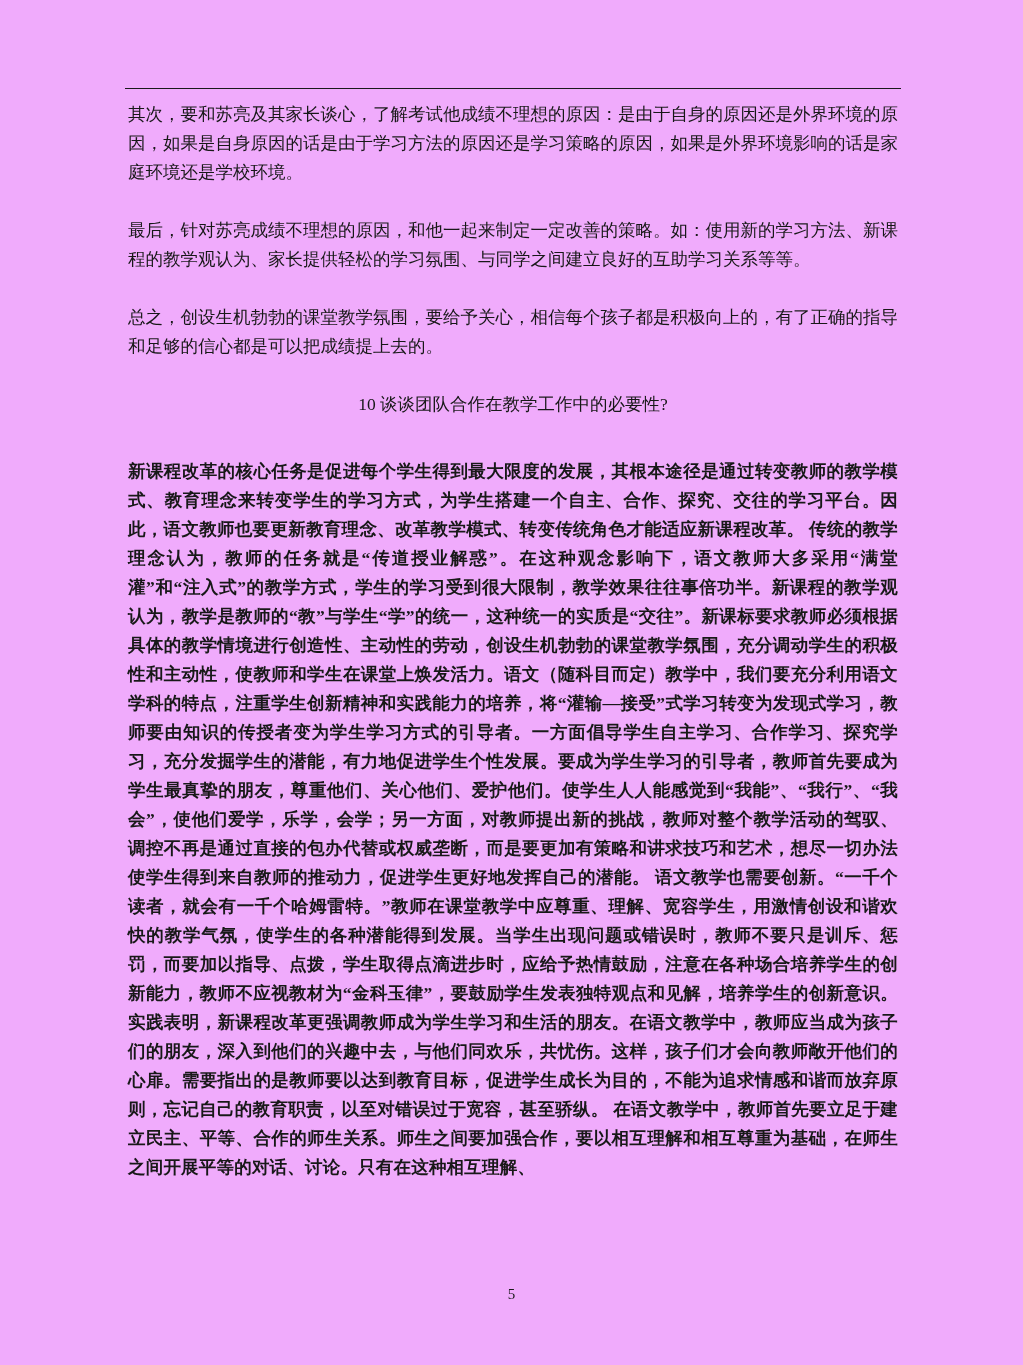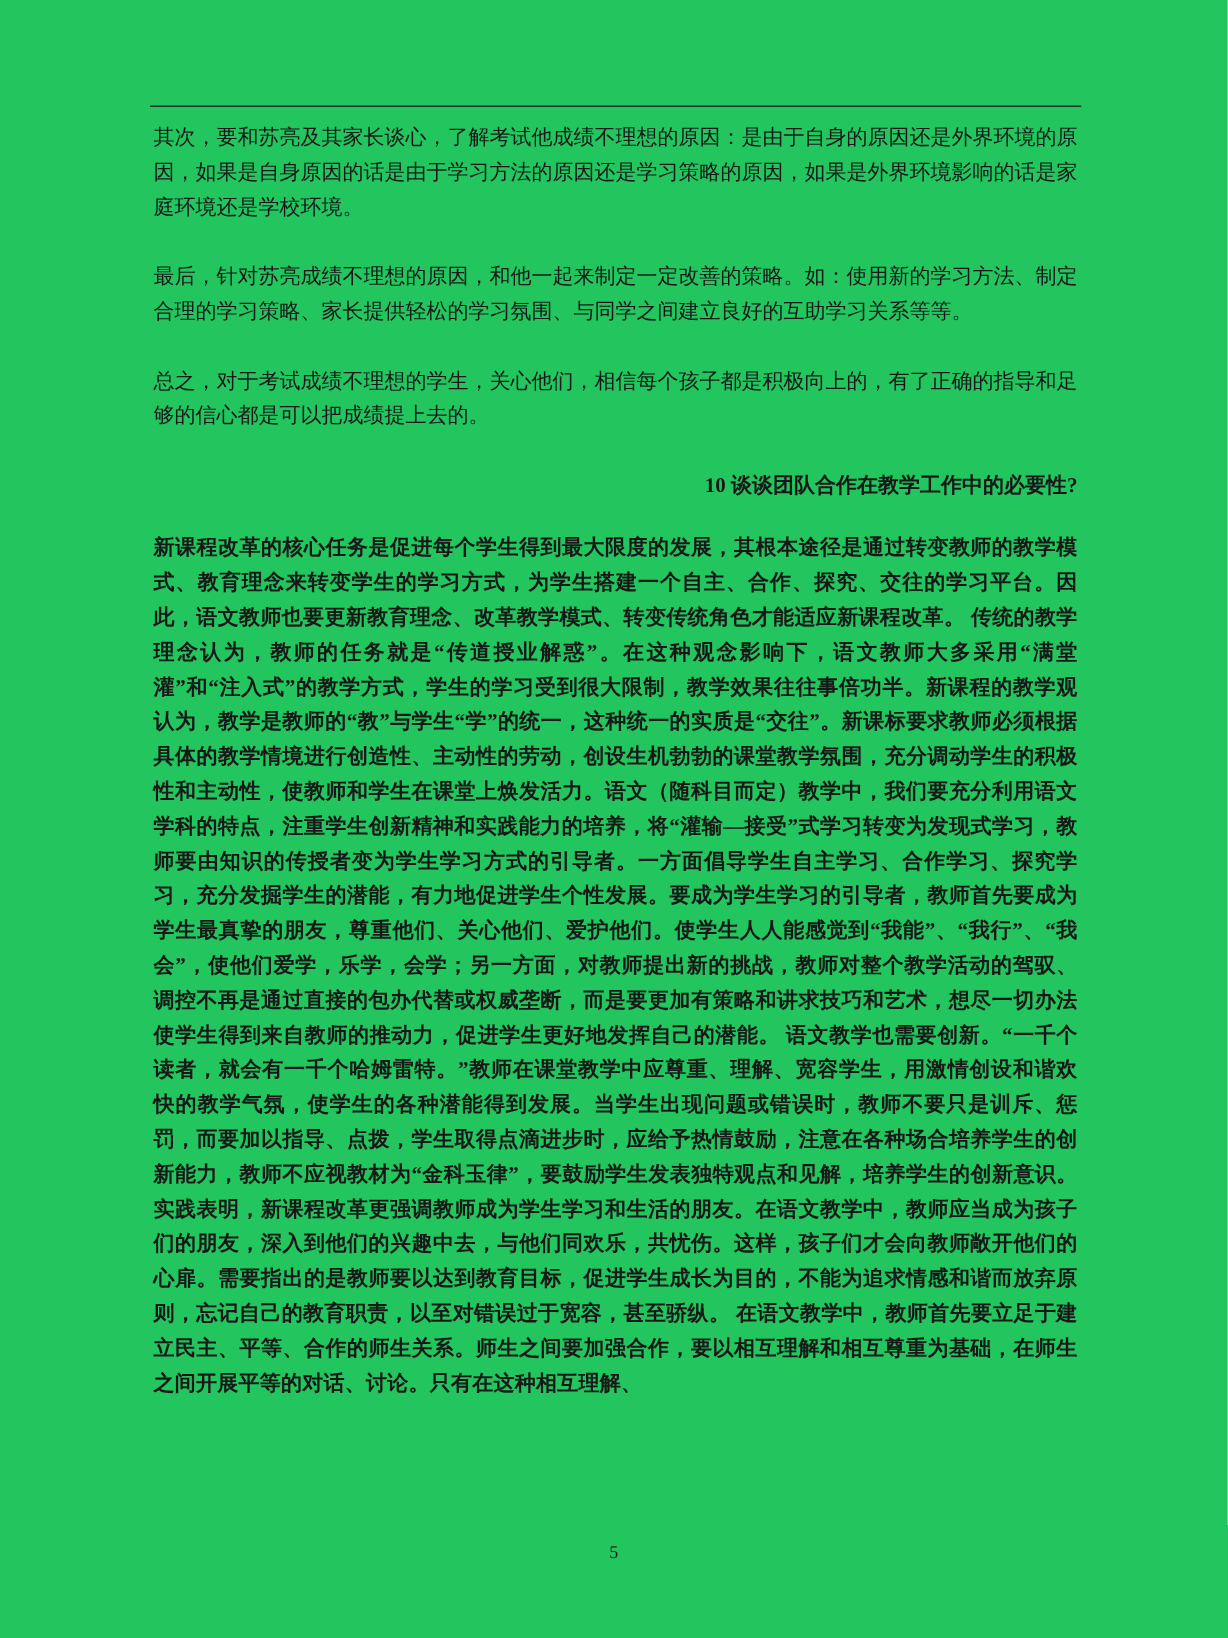--- a/index.html
+++ b/index.html
@@ -10,21 +10,21 @@
     width: 1023px;
     height: 1365px;
     position: relative;
     font-family: "Liberation Serif", "DejaVu Serif", serif;
     color: #181818;
     overflow: hidden;
   }
   .page {
     position: absolute;
     inset: 0;
-    background: #22c55e;
+    background: #f0abfc;
   }
   .header-rule {
     position: absolute;
     top: 88px;
     left: 125px;
     width: 776px;
     height: 0;
     border-top: 1.4px solid #1a1a1a;
   }
   .content {
@@ -35,24 +35,24 @@
     font-size: 17.5px;
     line-height: 29px;
     text-align: justify;
     text-justify: inter-character;
   }
   .para {
     margin-bottom: 29px;
     word-break: break-all;
   }
   .heading {
-    font-weight: bold;
+    font-weight: normal;
     margin-top: 16px;
-    margin-bottom: 23px;
-    text-align: right;
+    margin-bottom: 38px;
+    text-align: center;
   }
   .body-para {
     letter-spacing: 0.2px;
     font-weight: bold;
   }
   .page-number {
     position: absolute;
     bottom: 62px;
     left: 0;
     width: 100%;
@@ -64,23 +64,23 @@
 </head>
 <body>
 
 <div class="page">
 
   <div class="header-rule"></div>
 
   <div class="content">
     <p class="para">其次，要和苏亮及其家长谈心，了解考试他成绩不理想的原因：是由于自身的原因还是外界环境的原因，如果是自身原因的话是由于学习方法的原因还是学习策略的原因，如果是外界环境影响的话是家庭环境还是学校环境。</p>
 
-    <p class="para">最后，针对苏亮成绩不理想的原因，和他一起来制定一定改善的策略。如：使用新的学习方法、制定合理的学习策略、家长提供轻松的学习氛围、与同学之间建立良好的互助学习关系等等。</p>
+    <p class="para">最后，针对苏亮成绩不理想的原因，和他一起来制定一定改善的策略。如：使用新的学习方法、新课程的教学观认为、家长提供轻松的学习氛围、与同学之间建立良好的互助学习关系等等。</p>
 
-    <p class="para">总之，对于考试成绩不理想的学生，关心他们，相信每个孩子都是积极向上的，有了正确的指导和足够的信心都是可以把成绩提上去的。</p>
+    <p class="para">总之，创设生机勃勃的课堂教学氛围，要给予关心，相信每个孩子都是积极向上的，有了正确的指导和足够的信心都是可以把成绩提上去的。</p>
 
     <p class="para heading">10 谈谈团队合作在教学工作中的必要性?</p>
 
     <p class="para body-para">新课程改革的核心任务是促进每个学生得到最大限度的发展，其根本途径是通过转变教师的教学模式、教育理念来转变学生的学习方式，为学生搭建一个自主、合作、探究、交往的学习平台。因此，语文教师也要更新教育理念、改革教学模式、转变传统角色才能适应新课程改革。 传统的教学理念认为，教师的任务就是“传道授业解惑”。在这种观念影响下，语文教师大多采用“满堂灌”和“注入式”的教学方式，学生的学习受到很大限制，教学效果往往事倍功半。新课程的教学观认为，教学是教师的“教”与学生“学”的统一，这种统一的实质是“交往”。新课标要求教师必须根据具体的教学情境进行创造性、主动性的劳动，创设生机勃勃的课堂教学氛围，充分调动学生的积极性和主动性，使教师和学生在课堂上焕发活力。语文（随科目而定）教学中，我们要充分利用语文学科的特点，注重学生创新精神和实践能力的培养，将“灌输—接受”式学习转变为发现式学习，教师要由知识的传授者变为学生学习方式的引导者。一方面倡导学生自主学习、合作学习、探究学习，充分发掘学生的潜能，有力地促进学生个性发展。要成为学生学习的引导者，教师首先要成为学生最真挚的朋友，尊重他们、关心他们、爱护他们。使学生人人能感觉到“我能”、“我行”、“我会”，使他们爱学，乐学，会学；另一方面，对教师提出新的挑战，教师对整个教学活动的驾驭、调控不再是通过直接的包办代替或权威垄断，而是要更加有策略和讲求技巧和艺术，想尽一切办法使学生得到来自教师的推动力，促进学生更好地发挥自己的潜能。 语文教学也需要创新。“一千个读者，就会有一千个哈姆雷特。”教师在课堂教学中应尊重、理解、宽容学生，用激情创设和谐欢快的教学气氛，使学生的各种潜能得到发展。当学生出现问题或错误时，教师不要只是训斥、惩罚，而要加以指导、点拨，学生取得点滴进步时，应给予热情鼓励，注意在各种场合培养学生的创新能力，教师不应视教材为“金科玉律”，要鼓励学生发表独特观点和见解，培养学生的创新意识。 实践表明，新课程改革更强调教师成为学生学习和生活的朋友。在语文教学中，教师应当成为孩子们的朋友，深入到他们的兴趣中去，与他们同欢乐，共忧伤。这样，孩子们才会向教师敞开他们的心扉。需要指出的是教师要以达到教育目标，促进学生成长为目的，不能为追求情感和谐而放弃原则，忘记自己的教育职责，以至对错误过于宽容，甚至骄纵。 在语文教学中，教师首先要立足于建立民主、平等、合作的师生关系。师生之间要加强合作，要以相互理解和相互尊重为基础，在师生之间开展平等的对话、讨论。只有在这种相互理解、</p>
   </div>
 
   <div class="page-number">5</div>
 
 </div>
 

